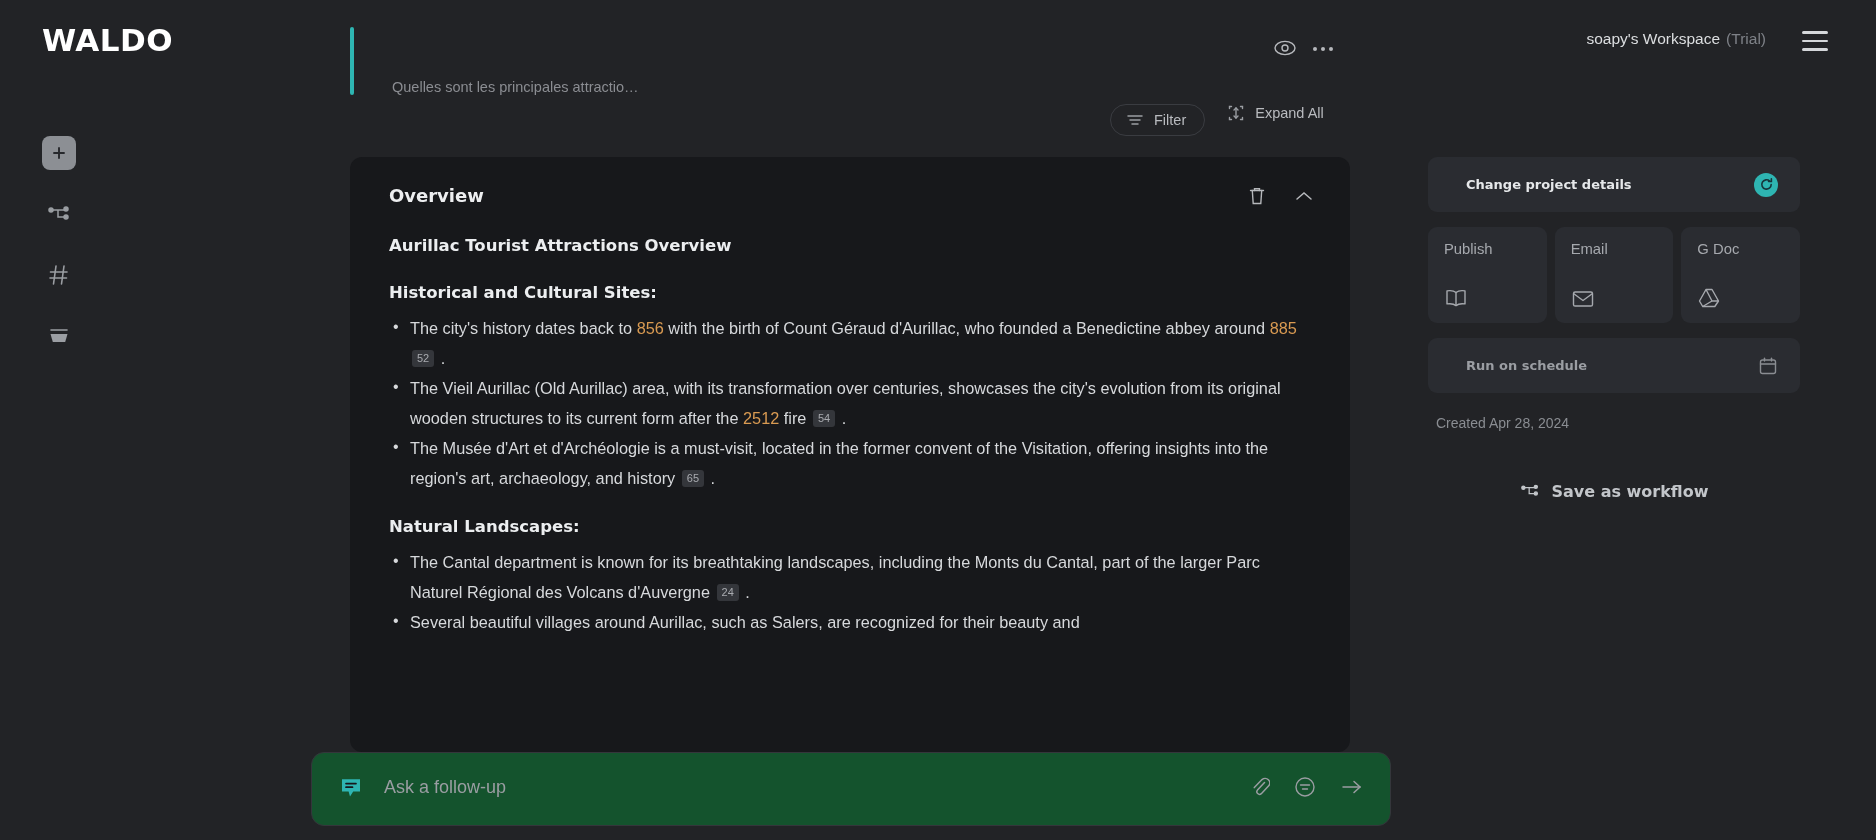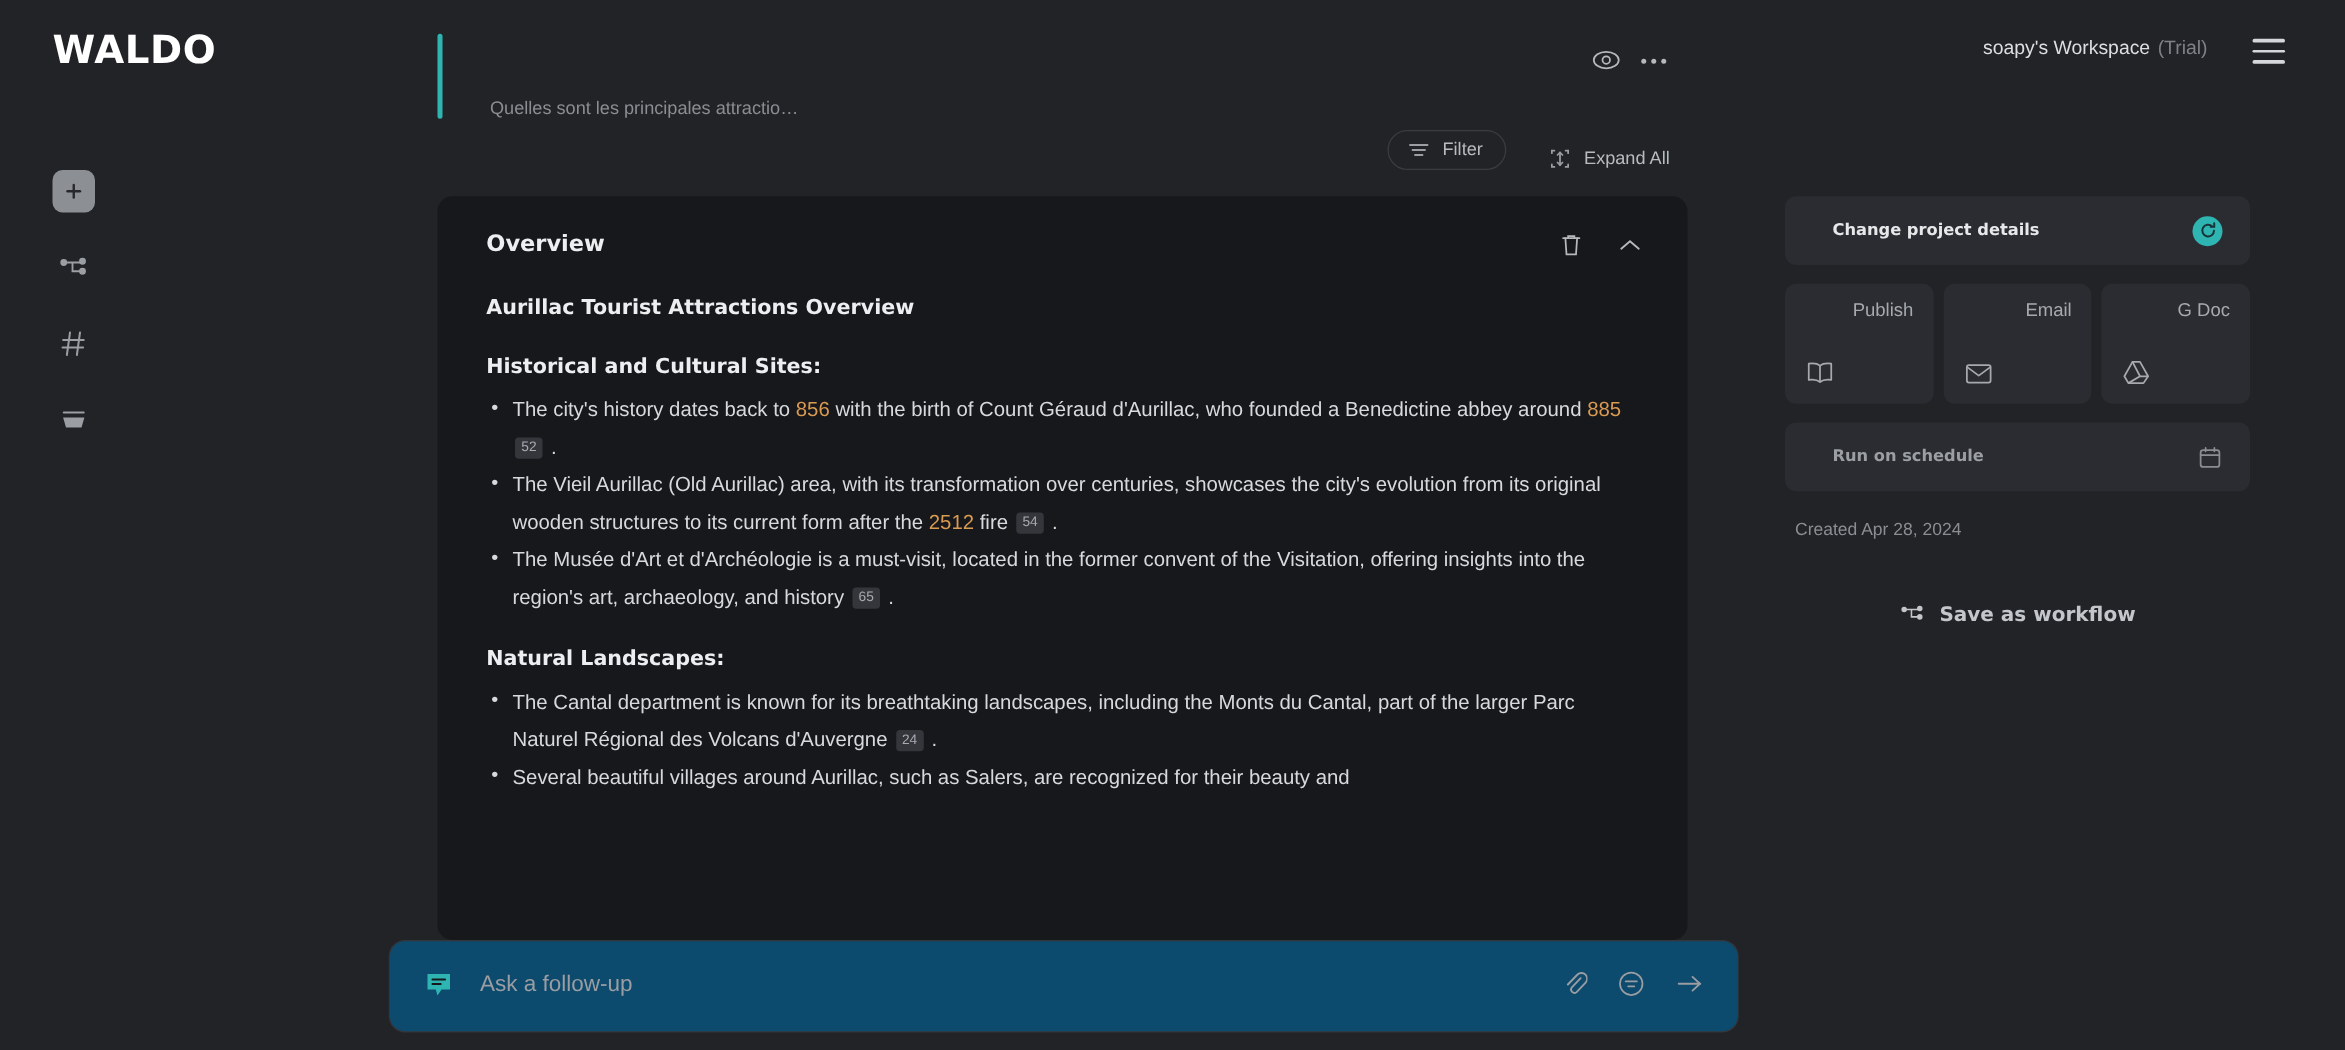--- a/index.html
+++ b/index.html
@@ -30,21 +30,21 @@
   .eye-btn { position: absolute; left: 1271px; top: 37px; width: 28px; height: 22px; cursor: pointer; }
   .dots-btn { position: absolute; left: 1313px; top: 40px; width: 32px; height: 18px; display: flex; align-items: center; gap: 4px; cursor: pointer; }
   .dots-btn i { width: 4px; height: 4px; border-radius: 50%; background: #b6b8bc; display: block; }
 
   .workspace { position: absolute; right: 110px; top: 30px; font-size: 15.5px; color: #dcdee0; white-space: nowrap; }
   .workspace .trial { color: #7e8187; margin-left: 6px; }
   .burger { position: absolute; right: 48px; top: 31px; width: 26px; height: 20px; display: flex; flex-direction: column; justify-content: space-between; cursor: pointer; }
   .burger i { height: 2.6px; background: #d5d7da; border-radius: 2px; display: block; }
 
   
-  .toolbar { position: absolute; left: 1110px; top: 104px; display: flex; align-items: flex-end; gap: 34px; }
+  .toolbar { position: absolute; left: 1110px; top: 104px; display: flex; align-items: flex-start; gap: 22px; }
   .filter-pill {
     display: flex; align-items: center; gap: 10px;
     border: 1px solid #3a3c41; border-radius: 18px;
     padding: 7px 18px 7px 15px; cursor: pointer;
   }
   .filter-pill span { font-size: 14.5px; color: #b9bbbf; }
   .expand-btn { display: flex; align-items: center; gap: 10px; cursor: pointer; }
   .expand-btn span { font-size: 14.5px; color: #b9bbbf; }
 
   
@@ -83,35 +83,35 @@
   .rcard .lbl { font-size: 13px; font-weight: 700; color: #e6e8ea; font-family: "DejaVu Sans", sans-serif; margin-left: 16px; }
   .rcard .lbl.dim { color: #9b9ea3; }
   .refresh-badge {
     width: 24px; height: 24px; border-radius: 50%; background: #2eb5b2;
     display: flex; align-items: center; justify-content: center;
   }
   .tiles { display: flex; gap: 8px; margin-bottom: 15px; }
   .tile {
     flex: 1; background: #2a2c31; border-radius: 9px;
     height: 96px; padding: 14px 16px;
-    display: flex; flex-direction: column; justify-content: space-between; cursor: pointer; text-align: right;
+    display: flex; flex-direction: column; justify-content: space-between; cursor: pointer;
   }
   .tile .tl { font-size: 14.8px; color: #a6a9ae; }
   .created { font-size: 14px; color: #8a8d92; margin-top: 22px; padding-left: 8px; }
   .saveflow {
     margin-top: 50px; display: flex; align-items: center; justify-content: center;
     gap: 12px; cursor: pointer;
   }
   .saveflow span { font-size: 16px; font-weight: 700; color: #c3c6ca; font-family: "DejaVu Sans", sans-serif; }
 
   
   .followup {
     position: absolute; left: 311px; top: 752px;
     width: 1080px; height: 74px;
-    background: #0c4a6e; border: 1px solid #34363b;
+    background: #14532d; border: 1px solid #34363b;
     border-radius: 13px; display: flex; align-items: center;
     padding: 0 26px 4px 26px;
   }
   .fu-ph { font-size: 18px; color: #9a9da2; margin-left: 20px; flex: 1; }
   .fu-actions { display: flex; align-items: center; gap: 24px; }
   svg { display: block; }
 </style>
 </head>
 <body>
 

